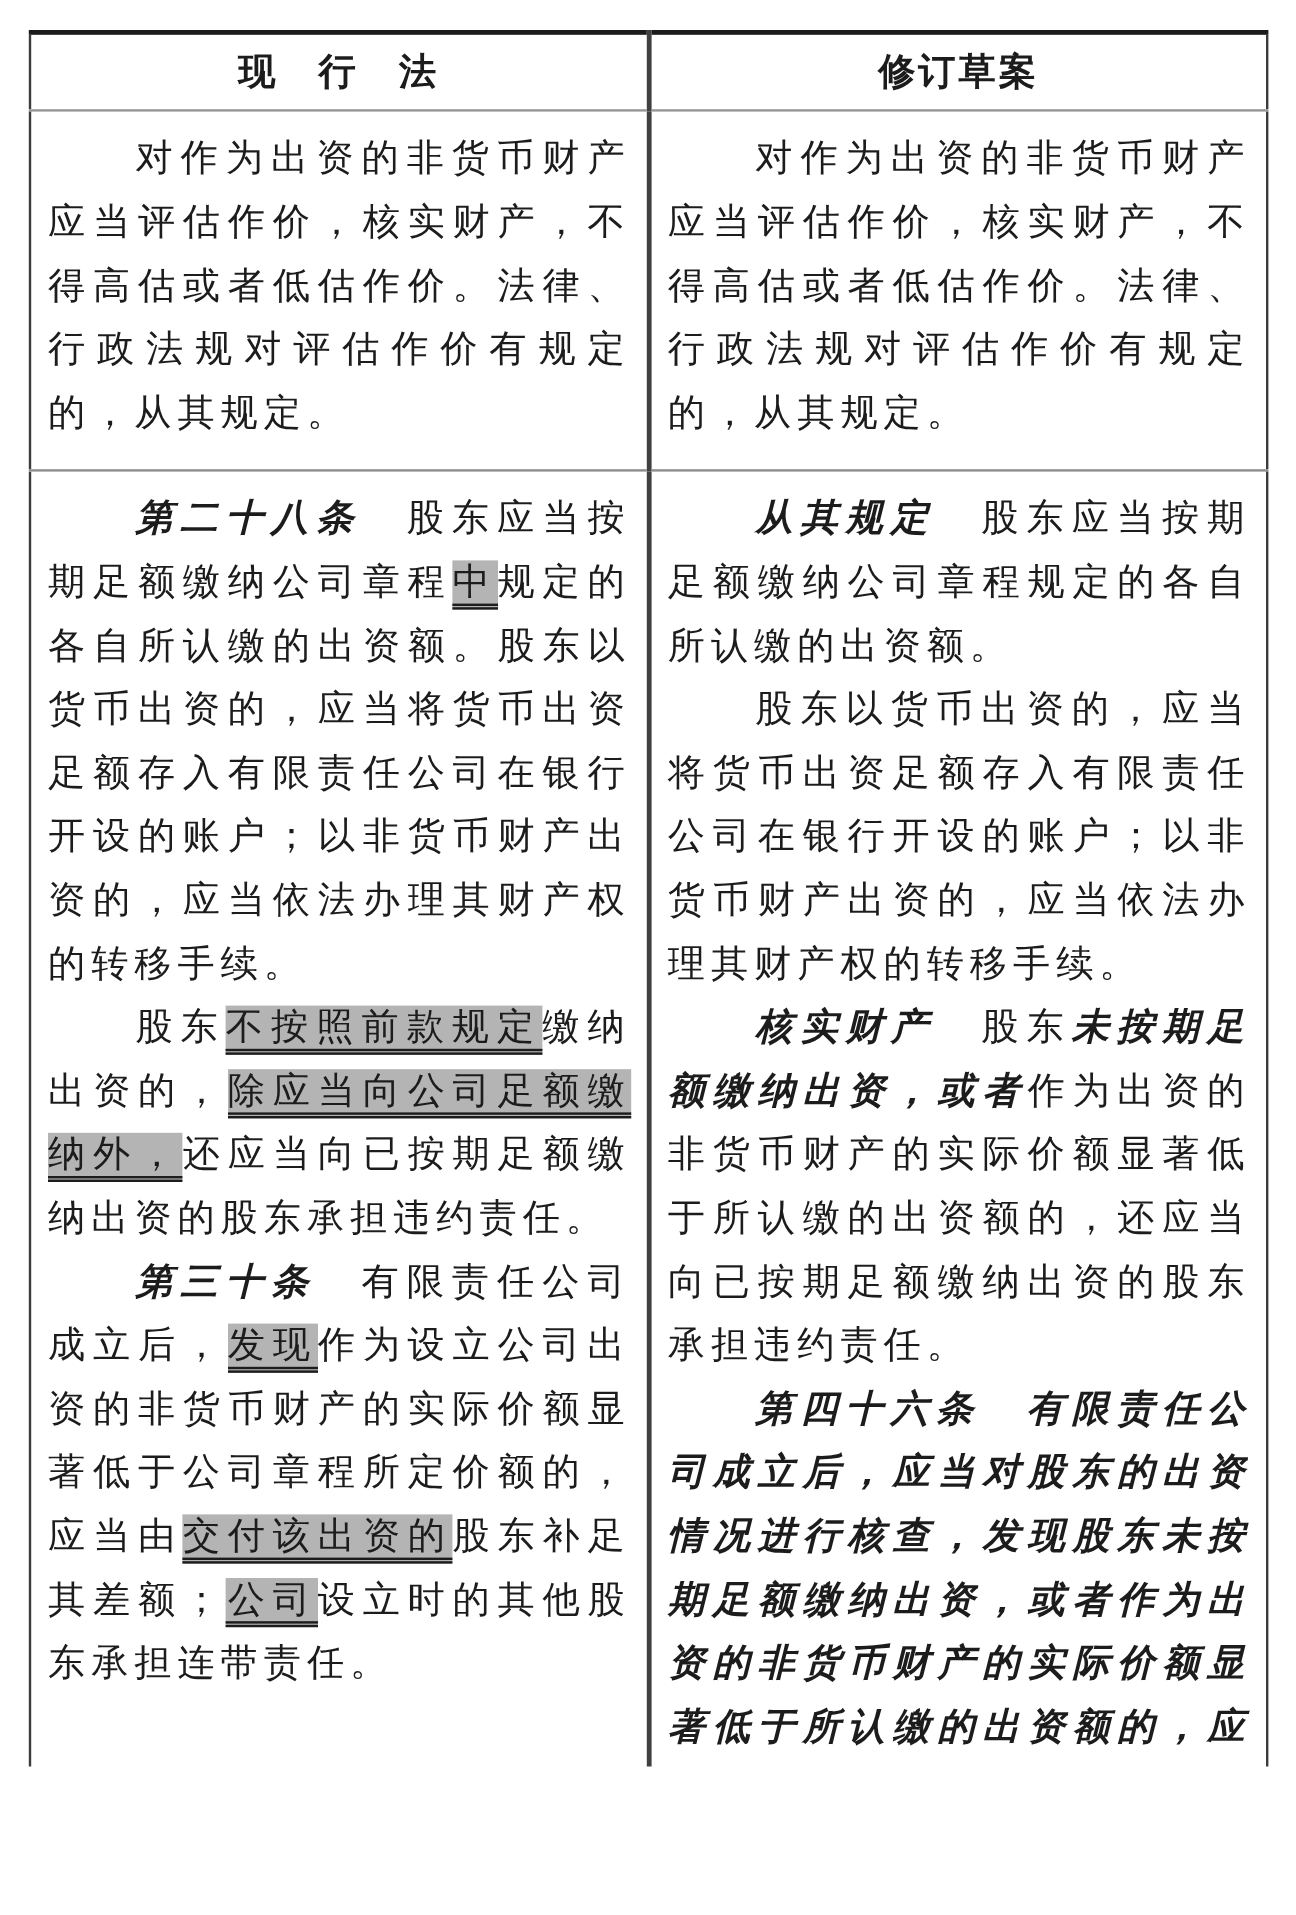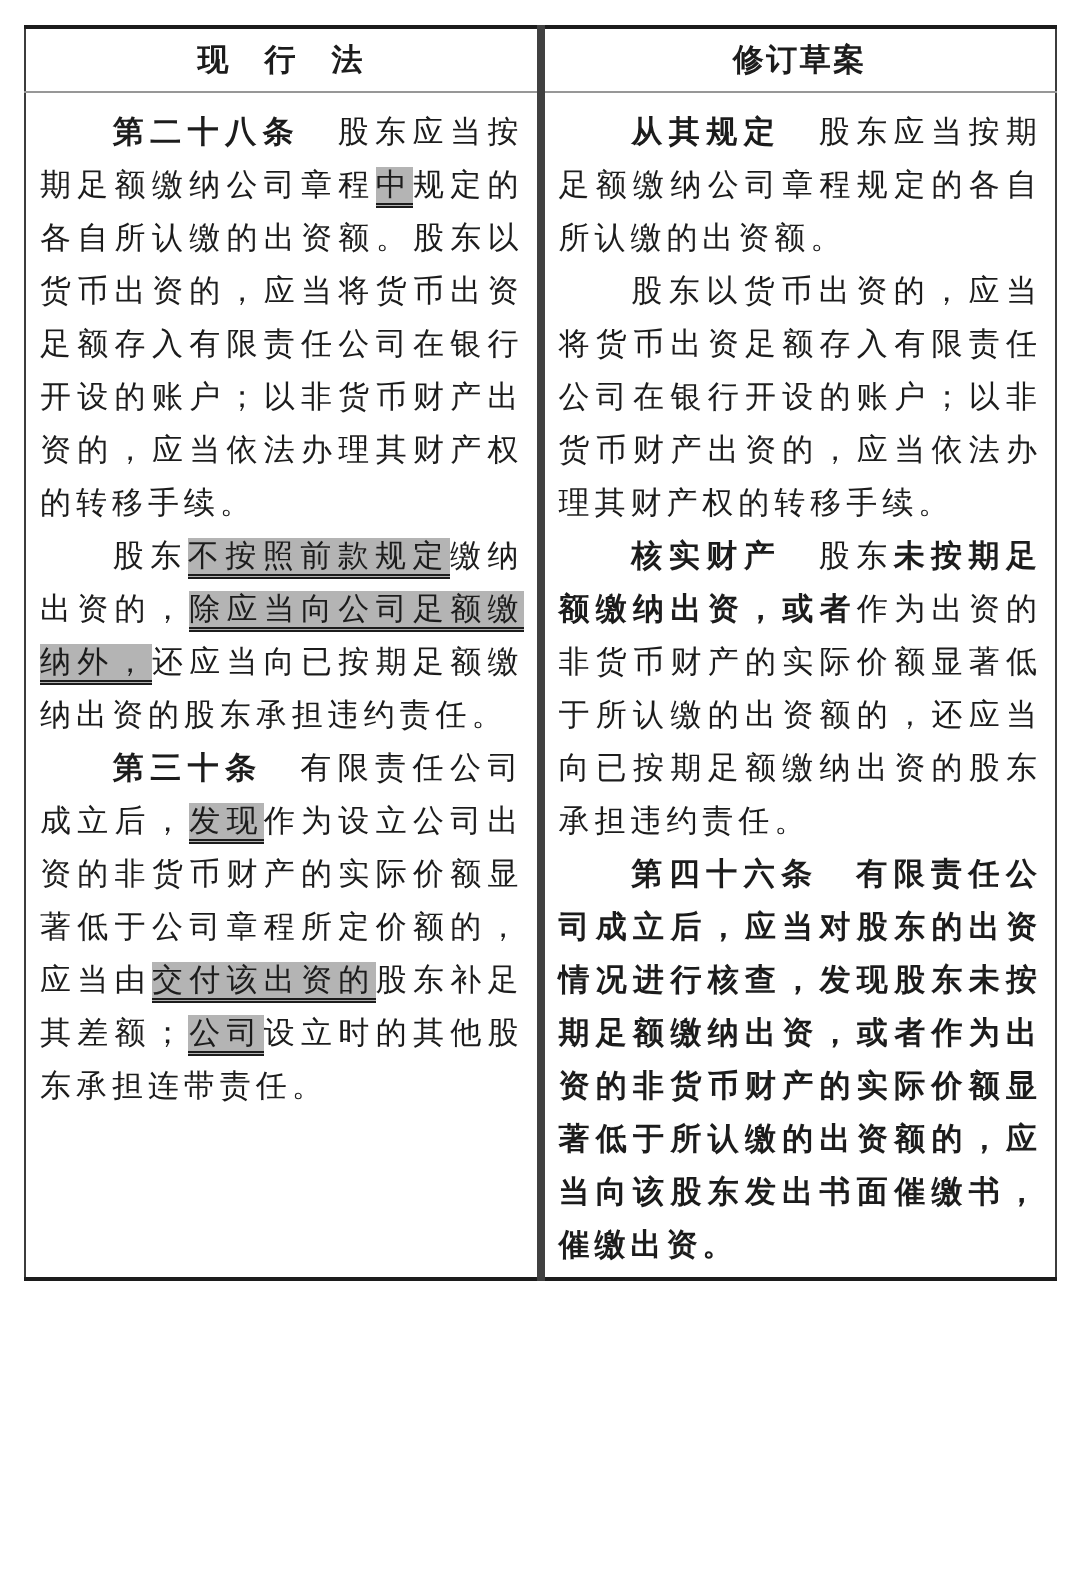--- a/index.html
+++ b/index.html
@@ -36,42 +36,42 @@
     width: 50%;
     height: 60px;
     font-size: 31px;
     font-weight: bold;
     text-align: center;
     vertical-align: middle;
     border-bottom: 2px solid #979797;
     letter-spacing: 0.08em;
   }
   th + th, td + td {
-    border-left: 8px solid #404040;
+    border-left: 4px solid #404040;
   }
   td {
     vertical-align: top;
     padding: 12px 13px 6px 14px;
   }
   tr.row-0 td {
     border-bottom: 2px solid #8d8d8d;
     height: 280px;
   }
   tr.row-1 td {
     height: 1122px;
   }
   p.para {
     margin: 0;
     font-size: 31px;
     line-height: 53px;
     letter-spacing: 0.16em;
     text-align: justify;
     text-indent: 2.35em;
   }
-  .bold { font-weight: bold; }
+  .bold { font-weight: bold; font-style: italic; }
   .hl {
     background: #b4b4b4;
     border-bottom: 5px double #1c1c1c;
     padding-bottom: 1px;
   }
   .page-number {
     position: absolute;
     left: 42px;
     top: 1524px;
     font-size: 28px;
@@ -94,20 +94,28 @@
 <div class="sheet">
 
   <table class="law">
     <thead>
       <tr>
         <th>现　行　法</th>
         <th>修订草案</th>
       </tr>
     </thead>
     <tbody>
+        <tr class="row-0">
+          <td>
+            <p class="para"><span>对作为出资的非货币财产应当评估作价，核实财产，不得高估或者低估作价。法律、行政法规对评估作价有规定的，从其规定。</span></p>
+          </td>
+          <td>
+            <p class="para"><span>对作为出资的非货币财产应当评估作价，核实财产，不得高估或者低估作价。法律、行政法规对评估作价有规定的，从其规定。</span></p>
+          </td>
+        </tr>
         <tr class="row-1">
           <td>
             <p class="para"><span class="bold">第二十八条　</span><span>股东应当按期足额缴纳公司章程</span><span class="hl">中</span><span>规定的各自所认缴的出资额。股东以货币出资的，应当将货币出资足额存入有限责任公司在银行开设的账户；以非货币财产出资的，应当依法办理其财产权的转移手续。</span></p>
             <p class="para"><span>股东</span><span class="hl">不按照前款规定</span><span>缴纳出资的，</span><span class="hl">除应当向公司足额缴纳外，</span><span>还应当向已按期足额缴纳出资的股东承担违约责任。</span></p>
             <p class="para"><span class="bold">第三十条　</span><span>有限责任公司成立后，</span><span class="hl">发现</span><span>作为设立公司出资的非货币财产的实际价额显著低于公司章程所定价额的，应当由</span><span class="hl">交付该出资的</span><span>股东补足其差额；</span><span class="hl">公司</span><span>设立时的其他股东承担连带责任。</span></p>
           </td>
           <td>
             <p class="para"><span class="bold">从其规定　</span><span>股东应当按期足额缴纳公司章程规定的各自所认缴的出资额。</span></p>
             <p class="para"><span>股东以货币出资的，应当将货币出资足额存入有限责任公司在银行开设的账户；以非货币财产出资的，应当依法办理其财产权的转移手续。</span></p>
             <p class="para"><span class="bold">核实财产　</span><span>股东</span><span class="bold">未按期足额缴纳出资，或者</span><span>作为出资的非货币财产的实际价额显著低于所认缴的出资额的，还应当向已按期足额缴纳出资的股东承担违约责任。</span></p>

